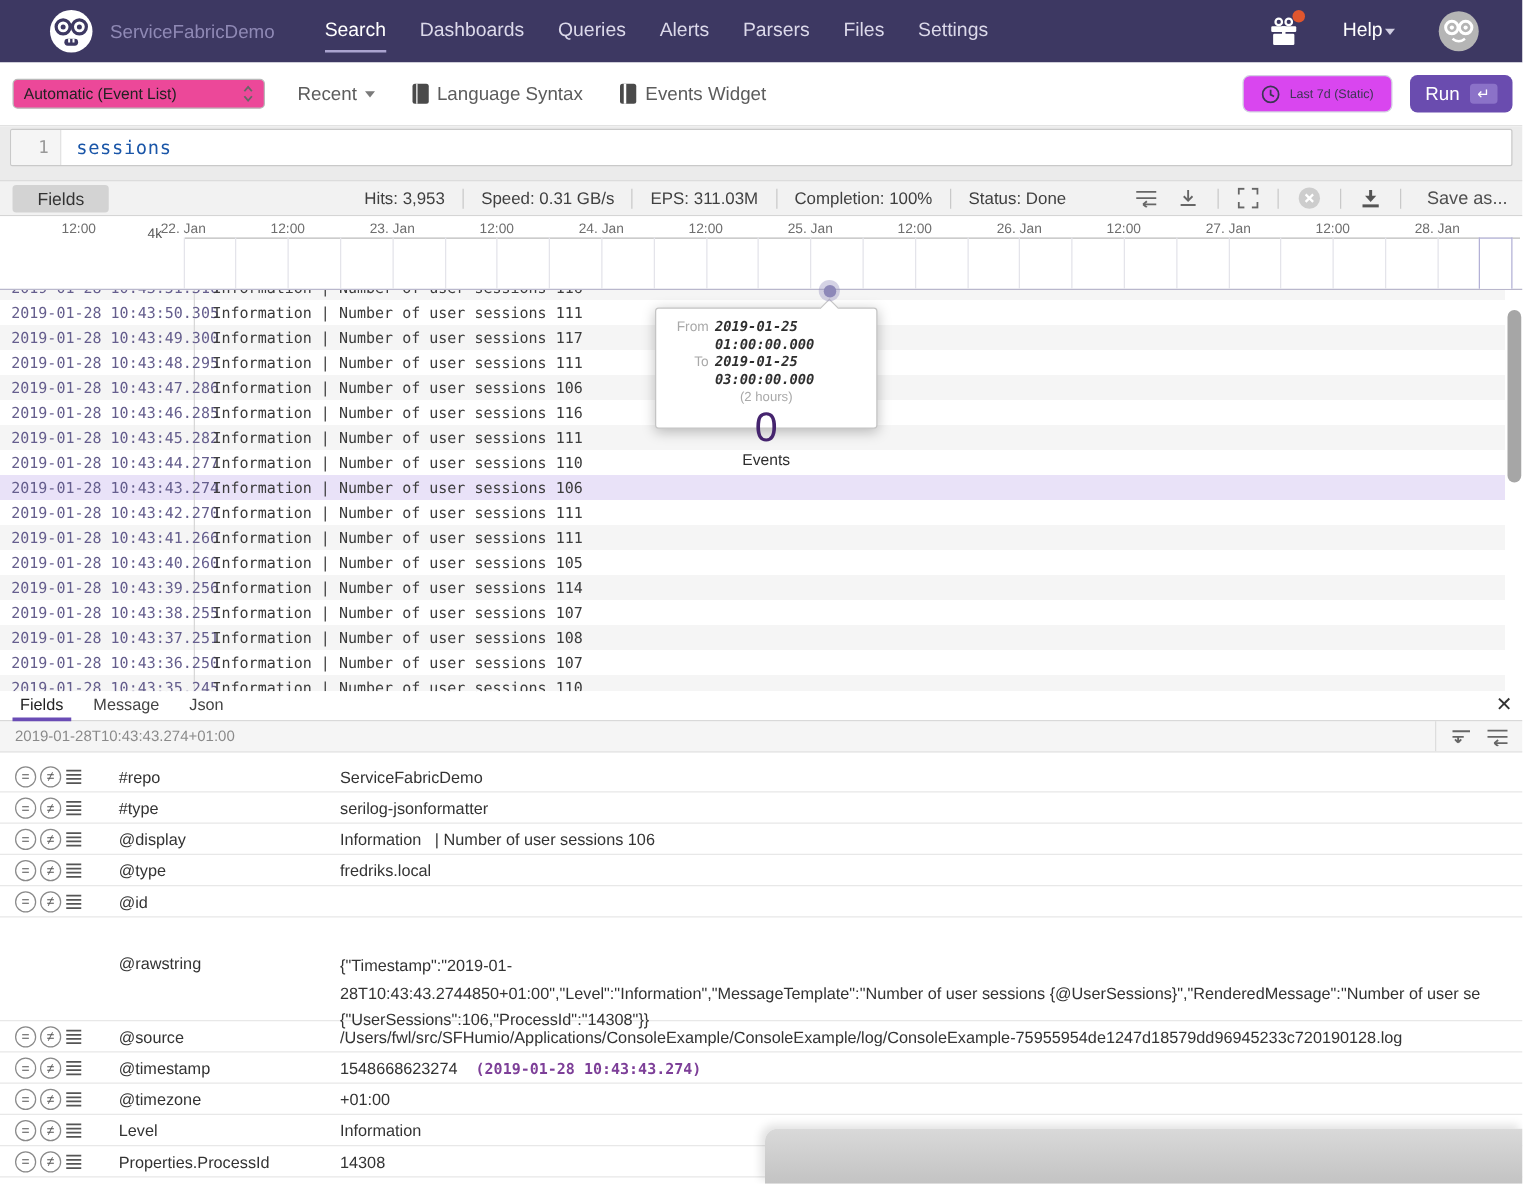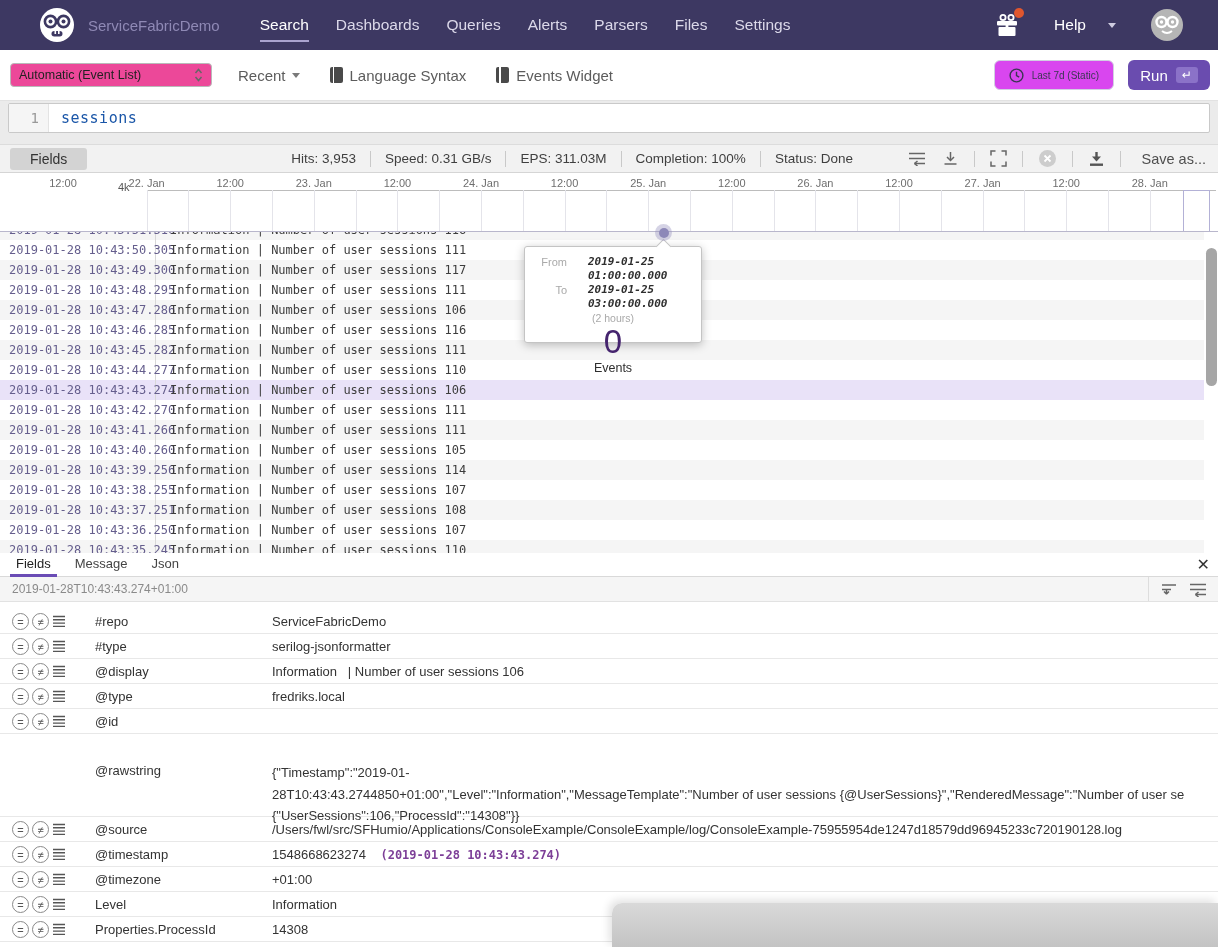--- a/index.html
+++ b/index.html
@@ -14,21 +14,21 @@
   .brand { color:#8f89b5; font-size:15px; margin-left:13px; margin-right:40px; }
   .nav-items { display:flex; gap:27px; align-items:center; }
   .nav-item { color:#dcd9ea; font-size:15.5px; cursor:pointer; position:relative; padding:4px 0; }
   .nav-item.active { color:#fff; }
   .nav-item.active:after { content:""; position:absolute; left:0; right:0; bottom:-4px;
     height:2px; background:#aaa3cf; }
   .nav-right { margin-left:auto; display:flex; align-items:center; gap:34px; margin-right:34px; }
   .gift { position:relative; width:26px; height:26px; }
   .gift-dot { position:absolute; top:-4px; right:-4px; width:10px; height:10px; border-radius:50%;
     background:#e0562e; }
-  .help { color:#fff; font-size:15.5px; display:flex; align-items:center; gap:22px; }
+  .help { color:#fff; font-size:15.5px; display:flex; align-items:center; gap:2px; }
   .caret { width:0; height:0; border-left:4.5px solid transparent; border-right:4.5px solid transparent;
     border-top:5px solid #cfcce0; display:inline-block; }
   .avatar { width:34px; height:34px; }
 
   
   .toolbar { position:absolute; top:50px; left:0; right:0; height:51px; background:#fff;
     border-bottom:1px solid #e2e2e2; display:flex; align-items:center; }
   .view-select { margin-left:10px; width:202px; height:24px; border:1px solid #b9b9b9; border-radius:4px;
     background:#ec4899; display:flex; align-items:center; font-size:12.5px; color:#222; padding:0 8px;
     justify-content:space-between; }
@@ -82,21 +82,21 @@
 
   
   .tooltip { position:absolute; left:524px; top:246px; width:178px; height:97px; background:#fff;
     border:1px solid #c4c4c4; border-radius:3px; box-shadow:0 2px 10px rgba(0,0,0,.25); z-index:6;
     padding-top:8px; }
   .tooltip:before { content:""; position:absolute; top:-6px; left:133px; width:10px; height:10px;
     background:#fff; border-left:1px solid #c4c4c4; border-top:1px solid #c4c4c4; transform:rotate(45deg); }
   .tt-row { display:flex; font-size:11px; line-height:14px; }
   .tt-lab { width:42px; text-align:right; color:#a9a9a9; flex:0 0 auto; }
   .tt-val { font-family:"DejaVu Sans Mono", monospace; font-style:italic; font-weight:bold;
-    font-size:11px; color:#2e2e2e; margin-left:21px; }
+    font-size:11px; color:#2e2e2e; margin-left:5px; }
   .tt-dur { text-align:center; color:#a9a9a9; font-size:10.5px; margin-top:1px; }
   .tt-count { text-align:center; color:#45246e; font-size:33px; line-height:34px; margin-top:1px; }
   .tt-unit { text-align:center; color:#2e2e2e; font-size:12.5px; margin-top:2px; }
 
   
   .events { position:absolute; top:232px; left:0; right:14px; height:321px; overflow:hidden; background:#fff; }
   .ev-inner { margin-top:-12px; }
   .evrow { display:flex; height:20px; align-items:center; font-family:"DejaVu Sans Mono", monospace;
     font-size:12px; }
   .evrow.alt { background:#f5f5f5; }

